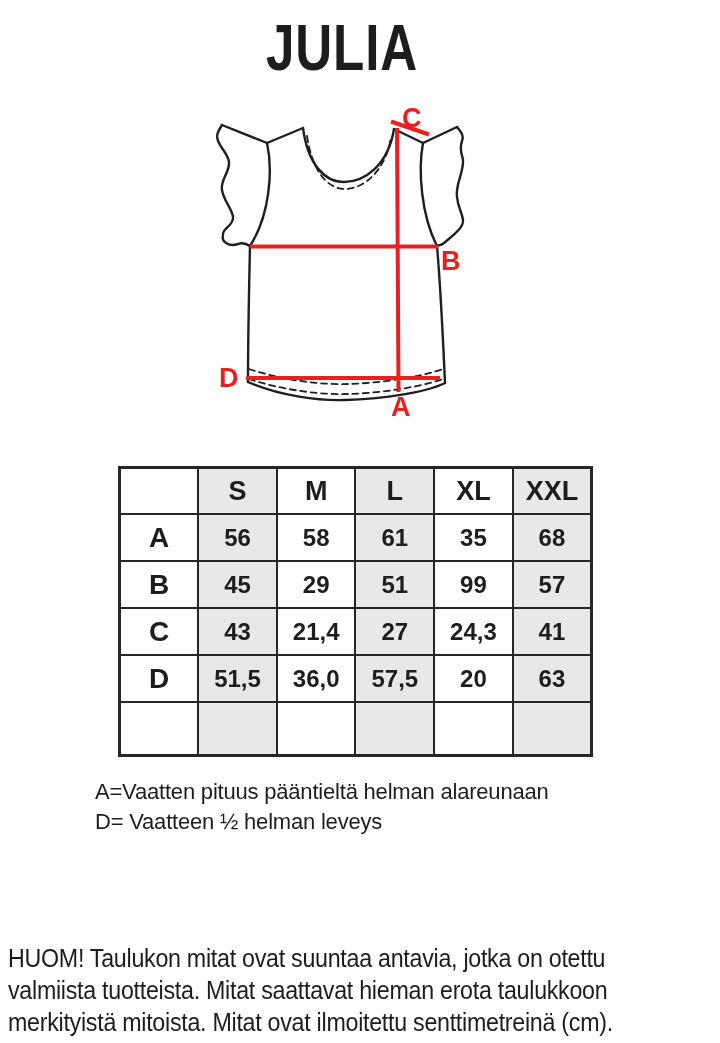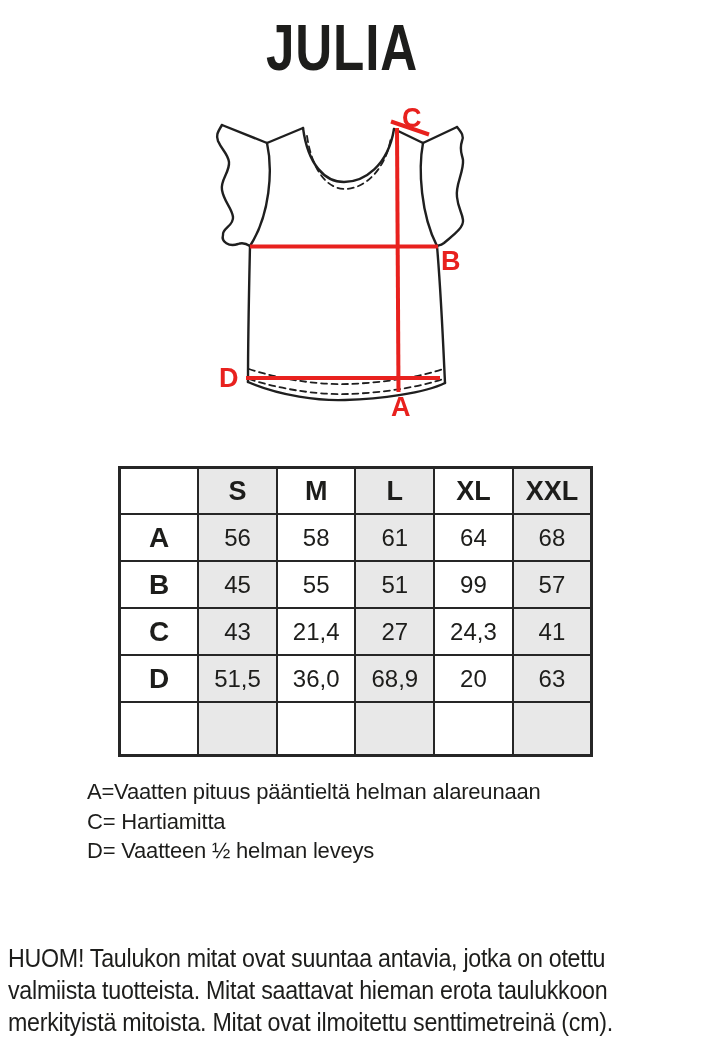--- a/index.html
+++ b/index.html
@@ -18,26 +18,26 @@
     position:absolute;left:118px;top:466px;width:475px;
     border-collapse:collapse;table-layout:fixed;
     border:3px solid #262626;
   }
   .size-table th,.size-table td{
     border:2px solid #262626;text-align:center;vertical-align:middle;
     padding:0;background:#ffffff;
   }
   .size-table th:nth-child(even),.size-table td:nth-child(even){background:#e8e8e8;}
   .size-table th{height:44px;font-size:27px;font-weight:600;}
-  .size-table td{height:45px;font-size:24px;font-weight:400;}
+  .size-table td{height:45px;font-size:24px;font-weight:700;}
   .size-table td.rowlabel{font-size:28px;font-weight:600;}
   .size-table tr.empty-row td{height:51px;}
 
   .legend{
-    position:absolute;left:87px;top:777px;
+    position:absolute;left:95px;top:777px;
     font-size:22px;line-height:29.5px;letter-spacing:-0.2px;color:#1d1d1b;
   }
   .note{
     position:absolute;left:8px;top:942px;width:760px;
     font-size:25px;line-height:32px;letter-spacing:-0.3px;color:#1d1d1b;
     transform:scaleX(0.93);transform-origin:0 0;
   }
 </style>
 </head>
 <body>
@@ -87,61 +87,60 @@
       <th>XL</th>
       <th>XXL</th>
     </tr>
   </thead>
   <tbody>
     <tr>
       <td class="rowlabel">A</td>
       <td>56</td>
       <td>58</td>
       <td>61</td>
-      <td>64</td>
+      <td>35</td>
       <td>68</td>
     </tr>
     <tr>
       <td class="rowlabel">B</td>
       <td>45</td>
-      <td>55</td>
+      <td>29</td>
       <td>51</td>
       <td>99</td>
       <td>57</td>
     </tr>
     <tr>
       <td class="rowlabel">C</td>
       <td>43</td>
       <td>21,4</td>
       <td>27</td>
       <td>24,3</td>
       <td>41</td>
     </tr>
     <tr>
       <td class="rowlabel">D</td>
       <td>51,5</td>
       <td>36,0</td>
-      <td>68,9</td>
+      <td>57,5</td>
       <td>20</td>
       <td>63</td>
     </tr>
     <tr class="empty-row">
       <td class="rowlabel"></td>
       <td></td>
       <td></td>
       <td></td>
       <td></td>
       <td></td>
     </tr>
   </tbody>
 </table>
 
 <div class="legend">
   <div>A=Vaatten pituus pääntieltä helman alareunaan</div>
-  <div>C= Hartiamitta</div>
   <div>D= Vaatteen ½ helman leveys</div>
 </div>
 
 <div class="note">
   <div>HUOM! Taulukon mitat ovat suuntaa antavia, jotka on otettu</div>
   <div>valmiista tuotteista. Mitat saattavat hieman erota taulukkoon</div>
   <div>merkityistä mitoista. Mitat ovat ilmoitettu senttimetreinä (cm).</div>
 </div>
 
 </body></html>

